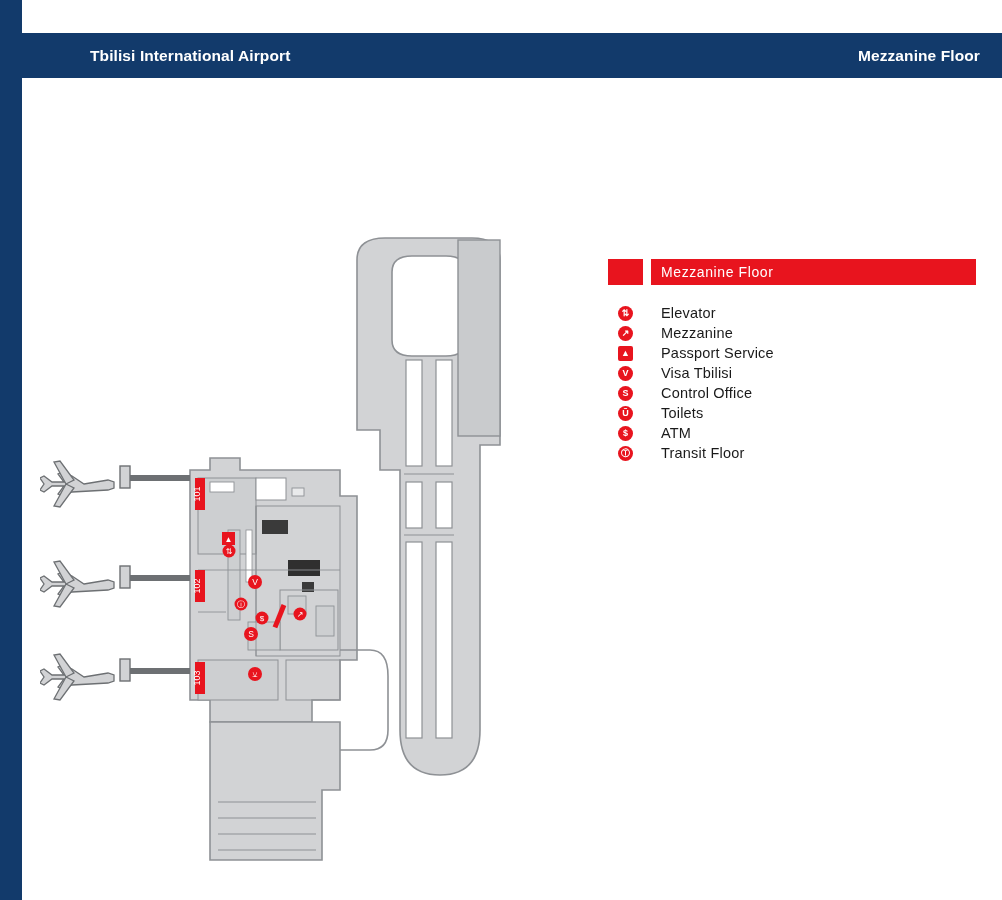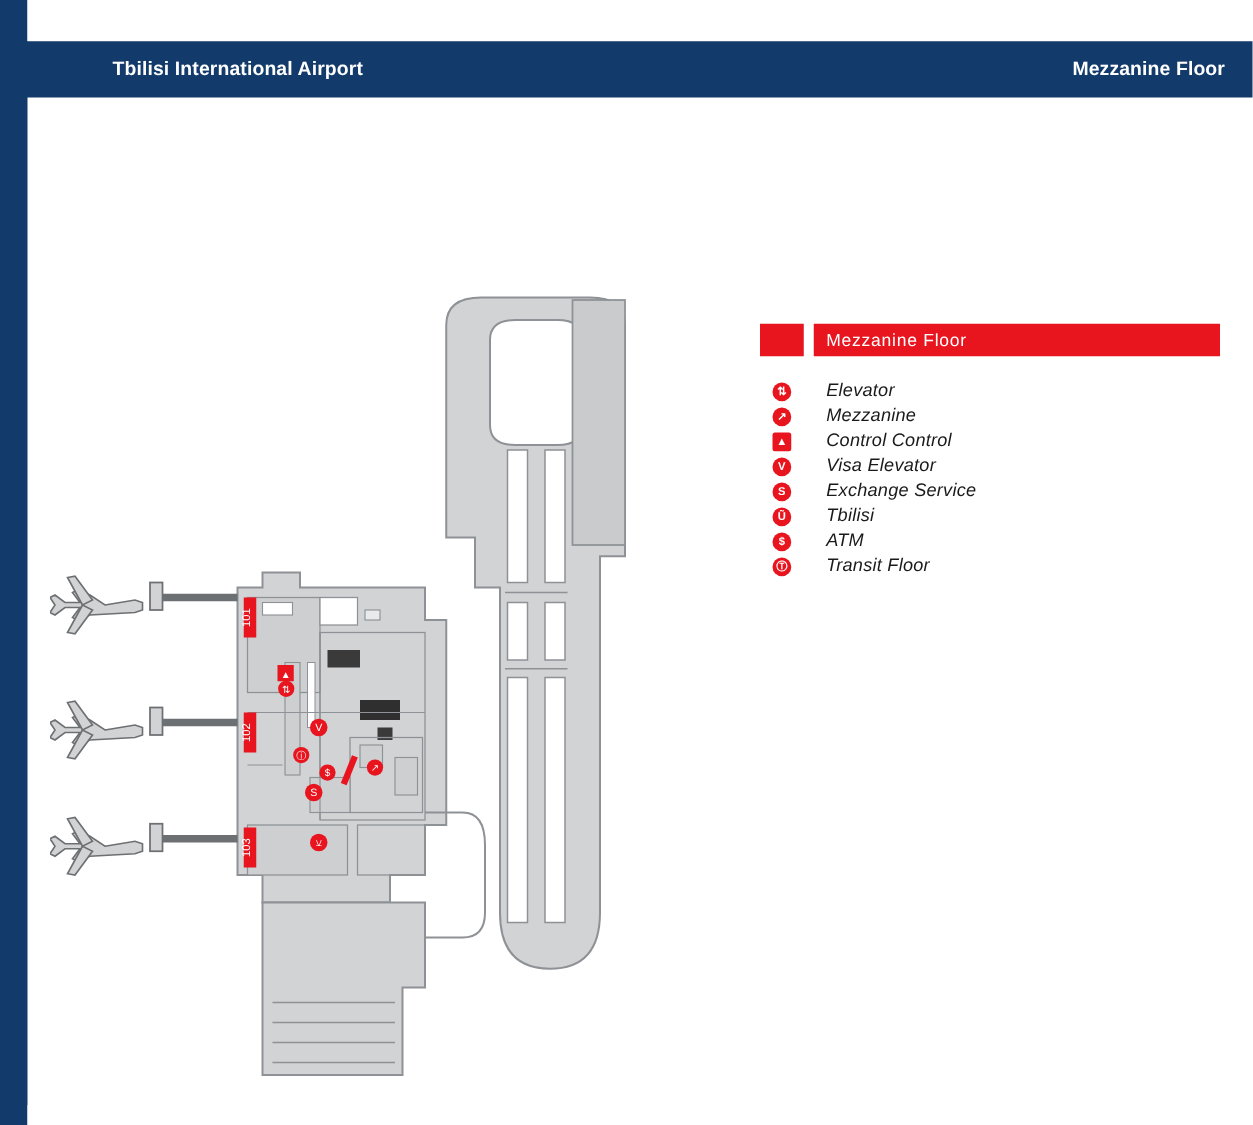--- a/index.html
+++ b/index.html
@@ -110,21 +110,20 @@
     display: flex;
     justify-content: center;
     align-items: center;
   }
   .legend-label {
     margin-left: 8px;
     font-size: 14.5px;
     color: #1a1a1a;
     letter-spacing: 0.2px;
     padding-left: 10px;
-    font-style: italic;
   }
   .ico {
     width: 15px;
     height: 15px;
     background: #e8141e;
     border-radius: 50%;
     color: #ffffff;
     font-size: 9px;
     line-height: 15px;
     text-align: center;
@@ -182,42 +181,42 @@
       <div class="legend-icon-cell">
         <span class="ico">↗</span>
       </div>
       <span class="legend-label">Mezzanine</span>
     </div>
 
     <div class="legend-row">
       <div class="legend-icon-cell">
         <span class="ico sq">▲</span>
       </div>
-      <span class="legend-label">Control Control</span>
+      <span class="legend-label">Passport Service</span>
     </div>
 
     <div class="legend-row">
       <div class="legend-icon-cell">
         <span class="ico">V</span>
       </div>
-      <span class="legend-label">Visa Elevator</span>
+      <span class="legend-label">Visa Tbilisi</span>
     </div>
 
     <div class="legend-row">
       <div class="legend-icon-cell">
         <span class="ico">S</span>
       </div>
-      <span class="legend-label">Exchange Service</span>
+      <span class="legend-label">Control Office</span>
     </div>
 
     <div class="legend-row">
       <div class="legend-icon-cell">
         <span class="ico">Ũ</span>
       </div>
-      <span class="legend-label">Tbilisi</span>
+      <span class="legend-label">Toilets</span>
     </div>
 
     <div class="legend-row">
       <div class="legend-icon-cell">
         <span class="ico">$</span>
       </div>
       <span class="legend-label">ATM</span>
     </div>
 
     <div class="legend-row">

